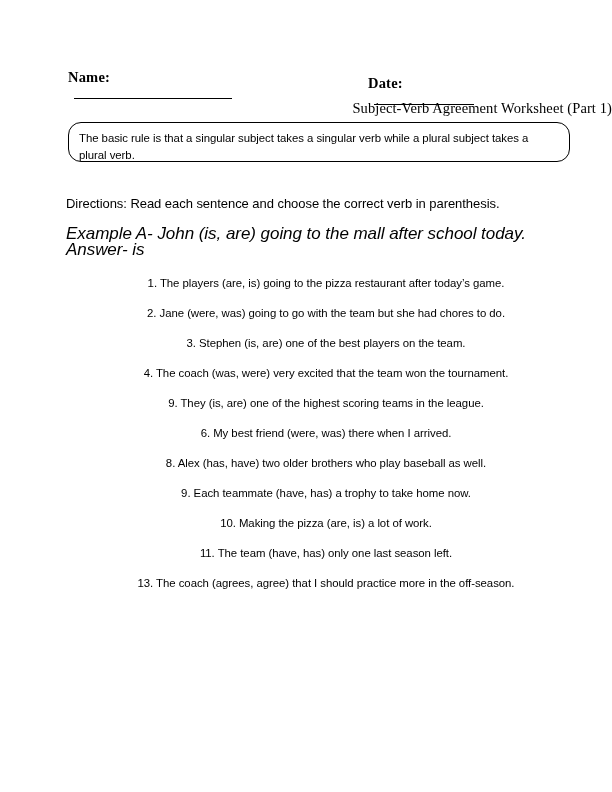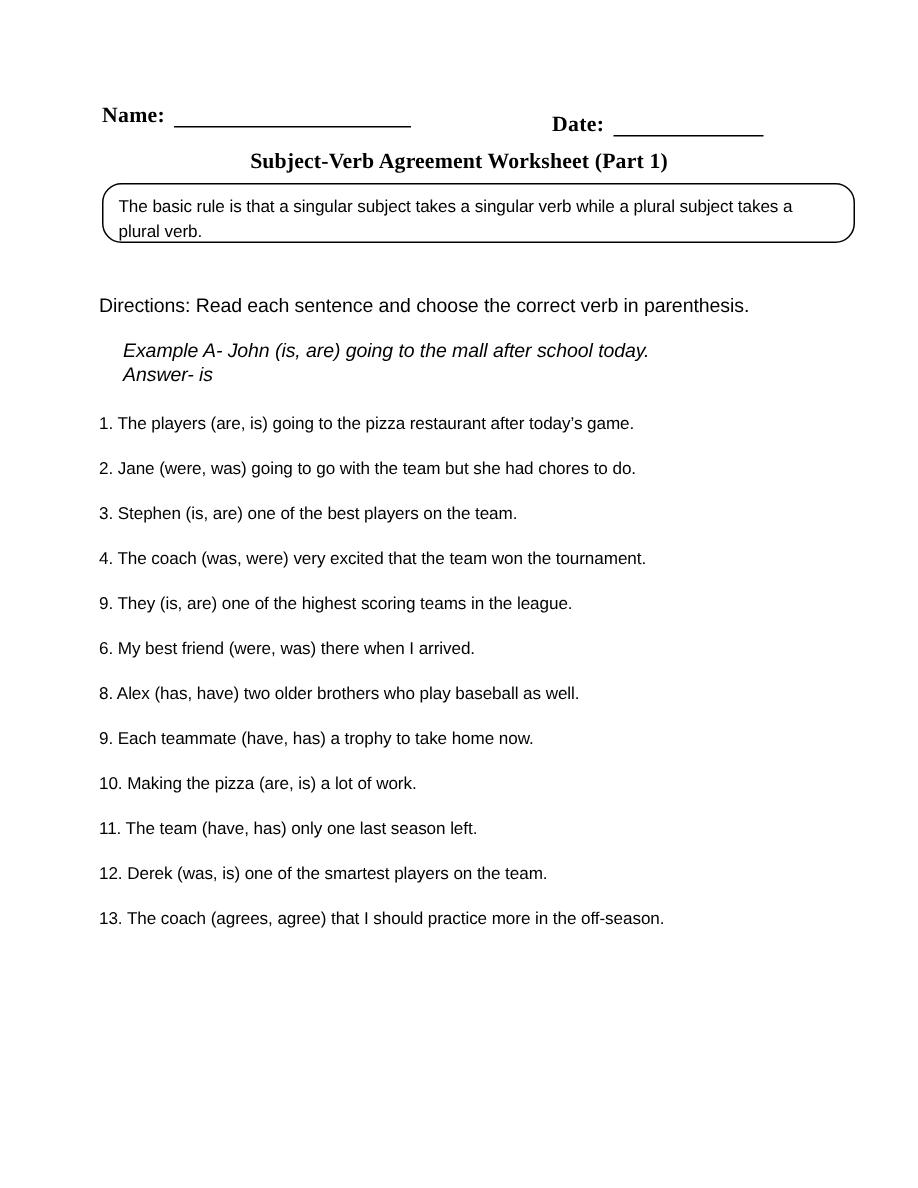--- a/index.html
+++ b/index.html
@@ -21,22 +21,23 @@
   .header-row {
     position: absolute;
     left: 0;
     top: 70px;
     width: 612px;
     height: 22px;
   }
   .field {
     position: absolute;
     display: flex;
-    align-items: center;
+    align-items: flex-start;
     white-space: nowrap;
+    flex-direction: column;
   }
   .field-label {
     font-family: "Liberation Serif", "DejaVu Serif", serif;
     font-weight: bold;
     font-size: 14.5px;
     line-height: 15px;
     letter-spacing: 0.2px;
   }
   .field-rule {
     display: inline-block;
@@ -48,23 +49,23 @@
   .field-name .field-rule { width: 158px; }
   .field-date { left: 368px; top: 6px; }
   .field-date .field-rule { width: 100px; }
 
   
   .title {
     position: absolute;
     left: 0;
     top: 100px;
     width: 612px;
-    text-align: center;
+    text-align: right;
     font-family: "Liberation Serif", "DejaVu Serif", serif;
-    font-weight: bold;
+    font-weight: normal;
     font-size: 14.5px;
     line-height: 17px;
     letter-spacing: 0.1px;
   }
 
   
   .rule-box {
     position: absolute;
     left: 68px;
     top: 122px;
@@ -95,41 +96,41 @@
     letter-spacing: -0.05px;
     white-space: nowrap;
   }
 
   
   .example-block {
     position: absolute;
     left: 66px;
     top: 226px;
     font-style: italic;
-    font-size: 13px;
+    font-size: 17px;
     line-height: 15.5px;
     letter-spacing: -0.05px;
     white-space: nowrap;
-    margin-left: 16px;
   }
   .example-line { display: block; }
 
   
   .questions {
     position: absolute;
     left: 66px;
     top: 276px;
     width: 520px;
   }
   .question {
     height: 30px;
     font-size: 11.4px;
     line-height: 14px;
     letter-spacing: -0.05px;
     white-space: nowrap;
+    text-align: center;
   }
 </style>
 </head>
 <body>
 
 <div class="page">
 
   <div class="header-row">
     <div class="field field-name">
       <span class="field-label">Name:</span>
@@ -158,17 +159,16 @@
     <div class="question">1. The players (are, is) going to the pizza restaurant after today’s game.</div>
     <div class="question">2. Jane (were, was) going to go with the team but she had chores to do.</div>
     <div class="question">3. Stephen (is, are) one of the best players on the team.</div>
     <div class="question">4. The coach (was, were) very excited that the team won the tournament.</div>
     <div class="question">9. They (is, are) one of the highest scoring teams in the league.</div>
     <div class="question">6. My best friend (were, was) there when I arrived.</div>
     <div class="question">8. Alex (has, have) two older brothers who play baseball as well.</div>
     <div class="question">9. Each teammate (have, has) a trophy to take home now.</div>
     <div class="question">10. Making the pizza (are, is) a lot of work.</div>
     <div class="question">11. The team (have, has) only one last season left.</div>
-    <div class="question">12. Derek (was, is) one of the smartest players on the team.</div>
     <div class="question">13. The coach (agrees, agree) that I should practice more in the off-season.</div>
   </div>
 
 </div>
 
 </body></html>

